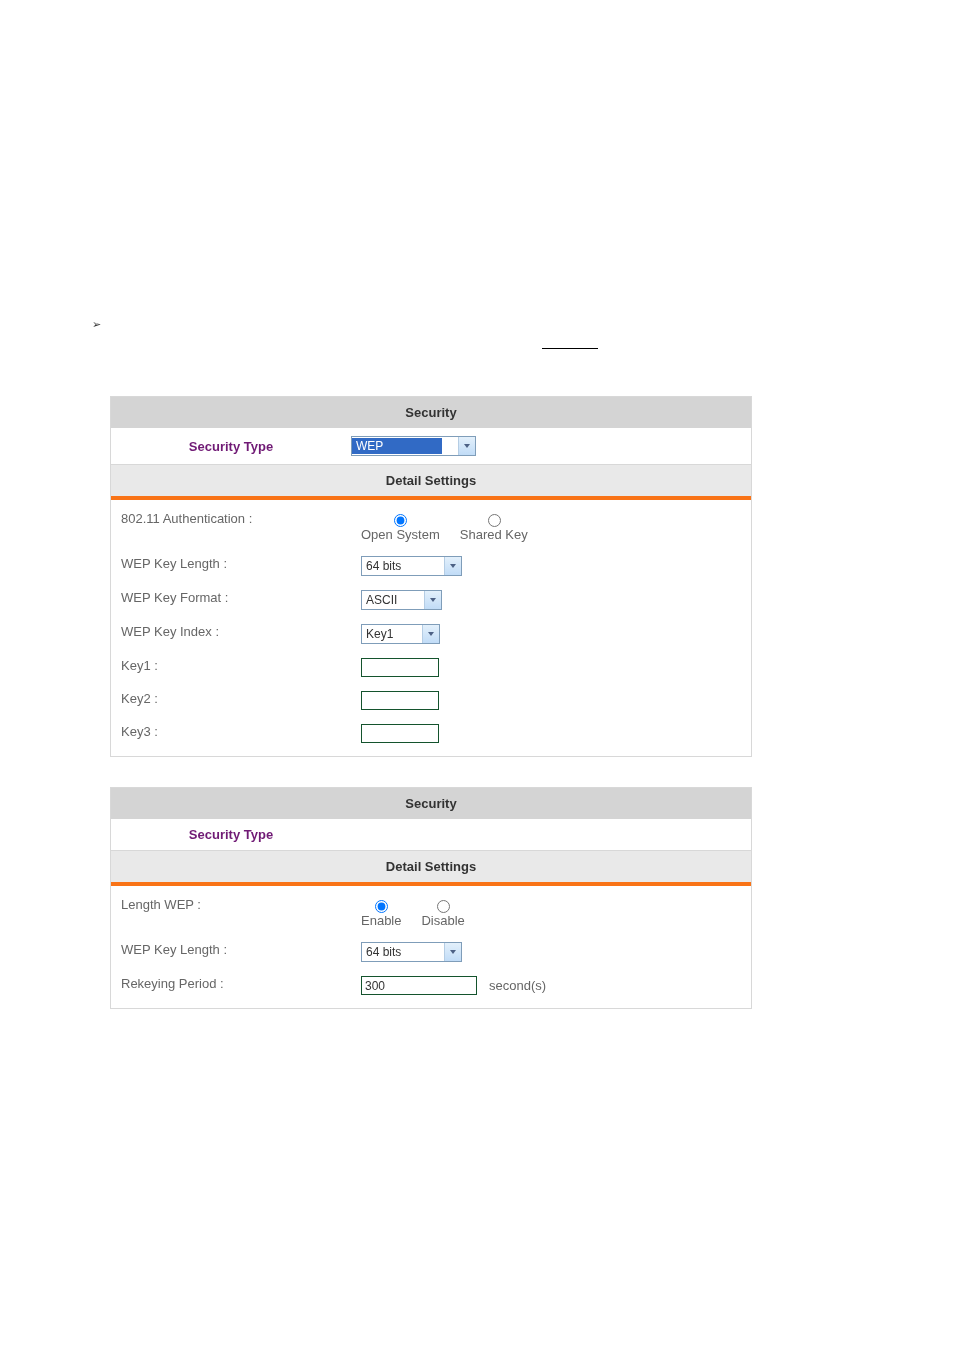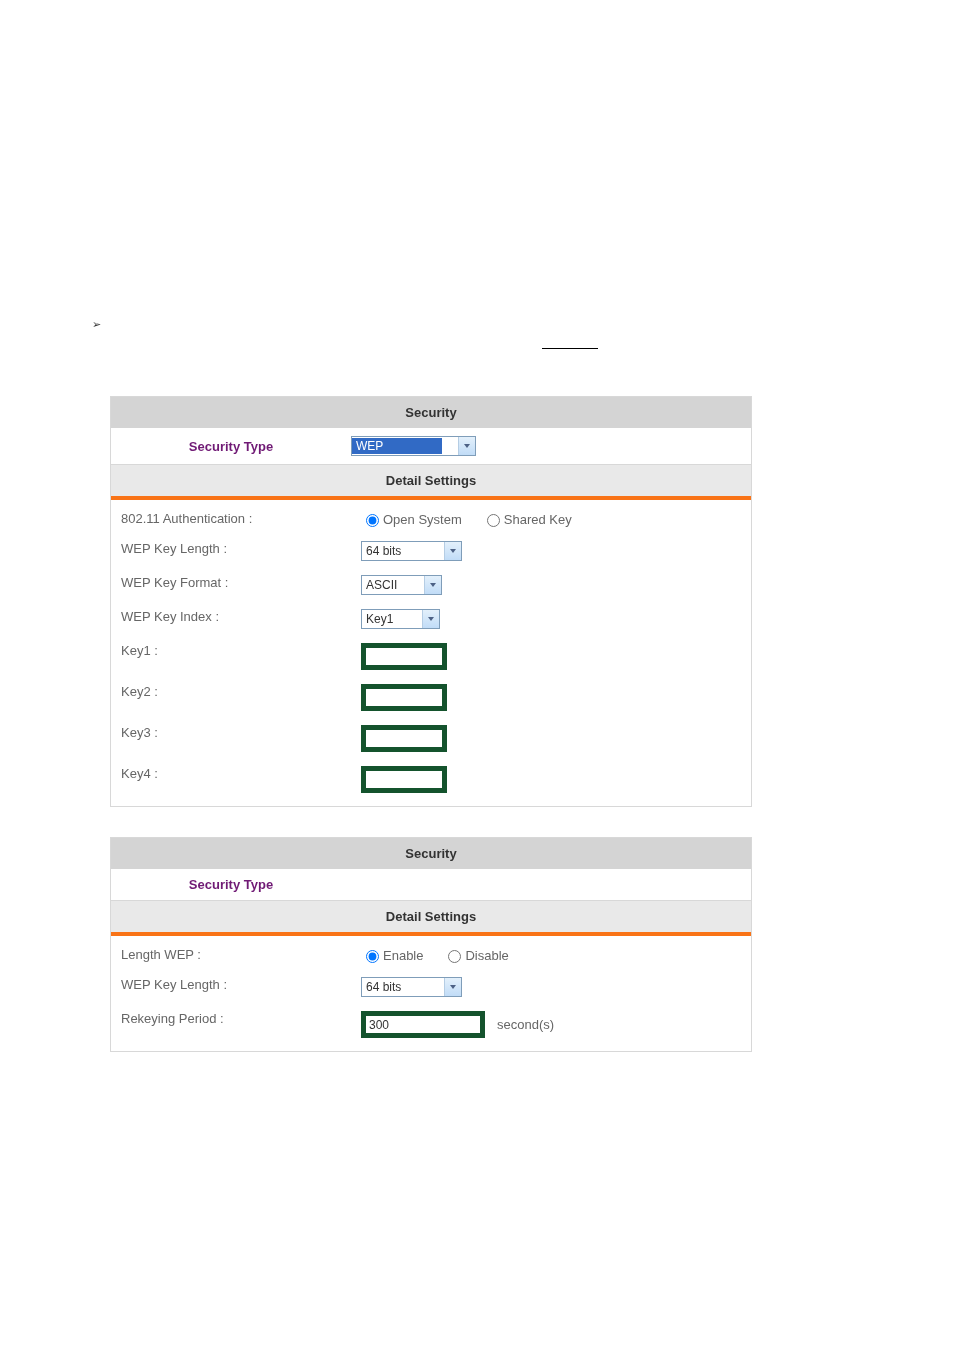--- a/index.html
+++ b/index.html
@@ -90,20 +90,21 @@
       flex: 1;
       display: flex;
       align-items: center;
       gap: 6px;
     }
     .radio-wrap {
       display: inline-flex;
       align-items: center;
       margin-right: 14px;
       color: #666;
+      flex-direction: column;
     }
     .radio-wrap input[type="radio"] {
       margin-right: 4px;
     }
     .select {
       display: inline-flex;
       align-items: center;
       border: 1px solid #7f9db9;
       height: 18px;
       font-size: 12px;
@@ -132,21 +133,21 @@
       justify-content: center;
     }
     .chevron {
       width: 0;
       height: 0;
       border-left: 3px solid transparent;
       border-right: 3px solid transparent;
       border-top: 4px solid #4d6185;
     }
     .text-input {
-      border: 5px solid #14532d;
+      border: 1px solid #14532d;
       height: 17px;
       width: 70px;
       font-size: 12px;
       padding: 0 3px;
       color: #333;
     }
     .text-input-wide {
       width: 108px;
     }
     .unit-text {
@@ -240,26 +241,20 @@
       <div class="form-control">
           <input type="text" class="text-input" style="">
         </div>
     </div>
     <div class="form-row">
       <div class="form-label">Key3 :</div>
       <div class="form-control">
           <input type="text" class="text-input" style="">
         </div>
     </div>
-    <div class="form-row">
-      <div class="form-label">Key4 :</div>
-      <div class="form-control">
-          <input type="text" class="text-input" style="">
-        </div>
-    </div>
   </div>
 </div>
 
 <div class="panel panel-2">
   <div class="header-row">Security</div>
   <div class="type-row">
     <div class="type-label">Security Type</div>
   </div>
   <div class="detail-header">Detail Settings</div>
   <div class="form-body">

